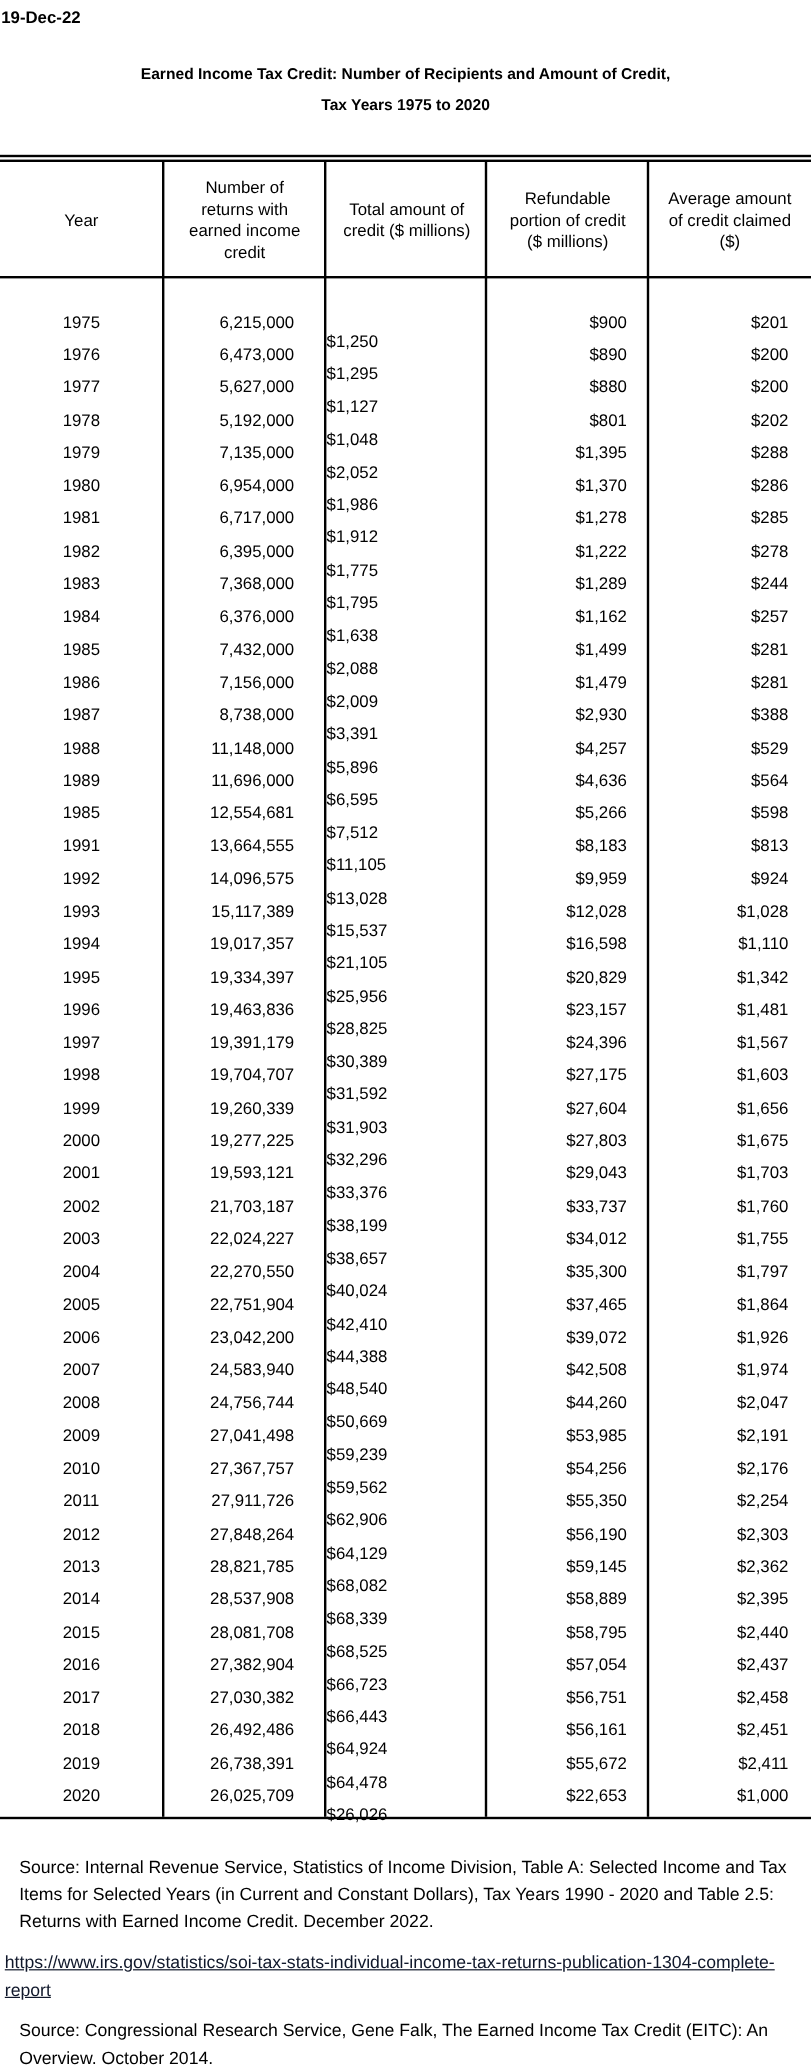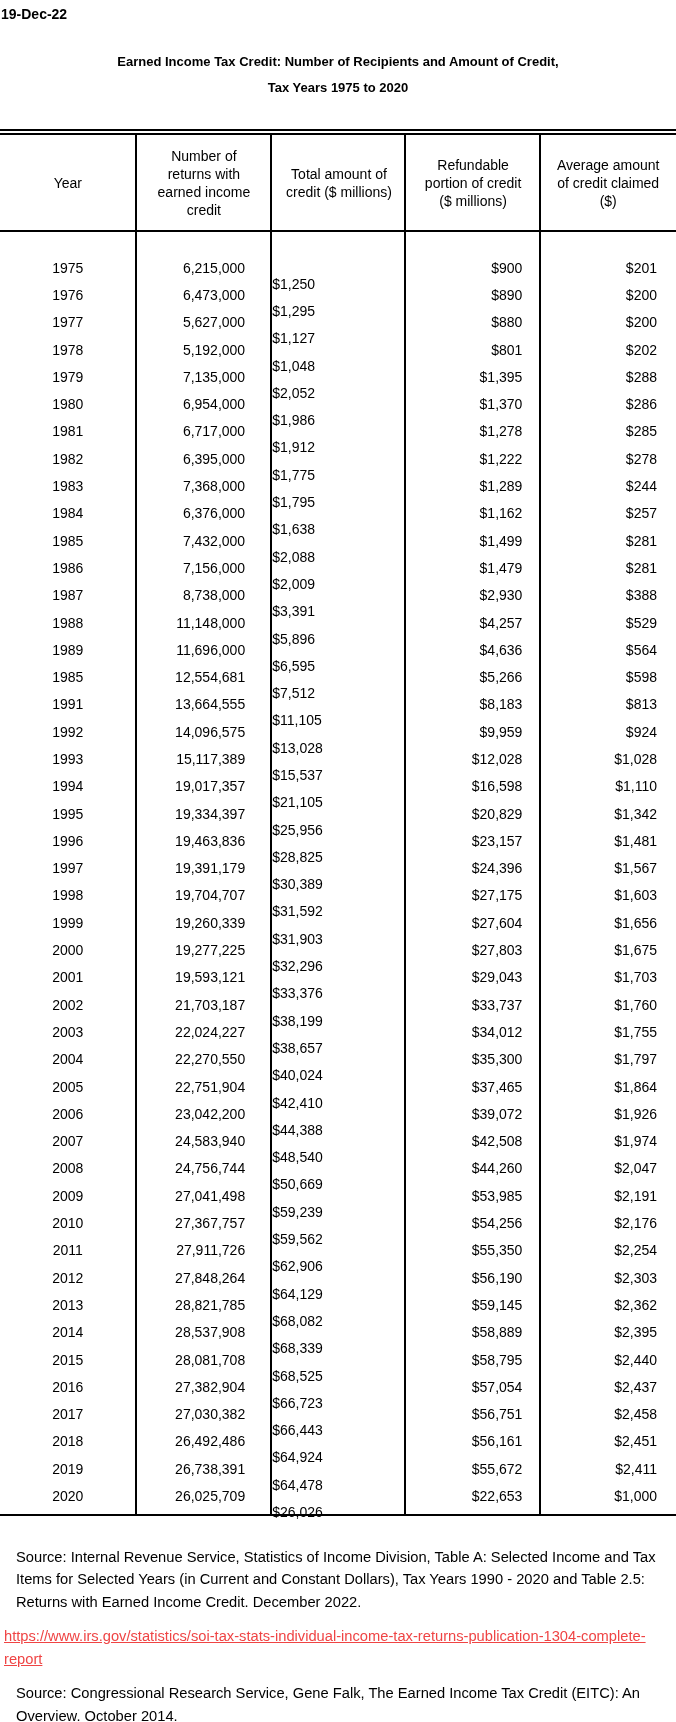--- a/index.html
+++ b/index.html
@@ -48,21 +48,21 @@
   .td.c2{text-align:left;padding-right:17px;margin-top:32px;}
   .td.c3{text-align:right;padding-right:18px;}
   .td.c4{text-align:right;padding-right:19px;}
 
   
   .sources{
     margin-top:30px;margin-left:4px;width:668px;
     font-size:14.7px;line-height:22.5px;
   }
   .sources p{margin:12px;}
-  .sources a{color:#ef4444;text-decoration:underline;display:block;word-break:break-word;}
+  .sources a{color:#0f172a;text-decoration:underline;display:block;word-break:break-word;}
   .sources a.last{margin-top:7px;}
 </style>
 </head>
 <body>
 
 <div class="page">
 
   <div class="date">19-Dec-22</div>
 
   <div class="title">

